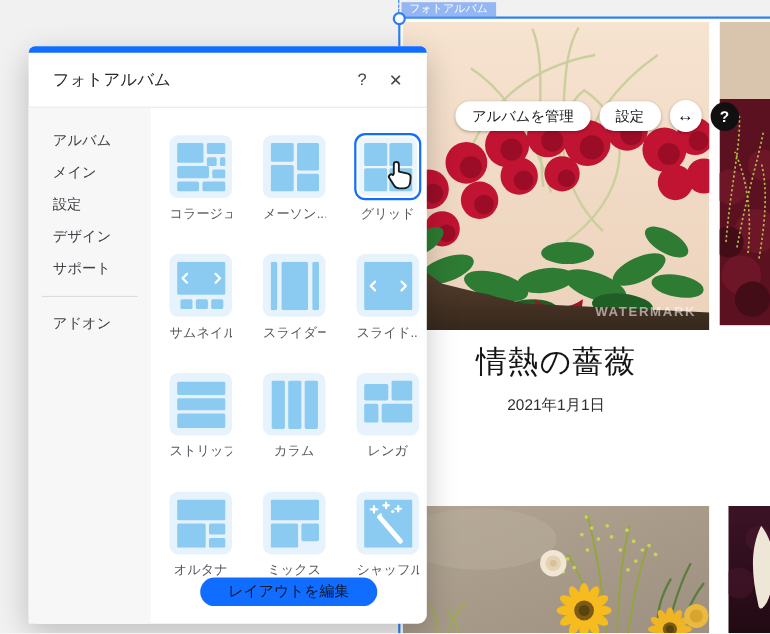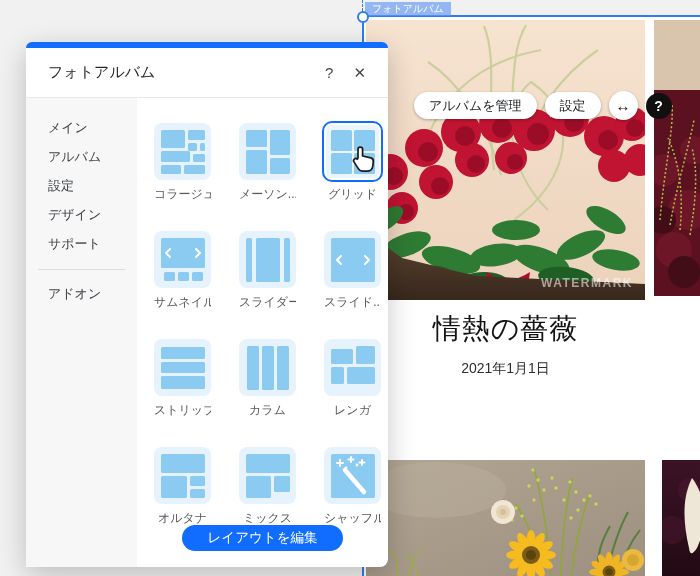--- a/index.html
+++ b/index.html
@@ -55,21 +55,21 @@
   .cell{width:57px;text-align:center;}
   .tile{position:relative;width:57px;height:57px;border-radius:8px;background:#e7f3fc;
         display:flex;align-items:center;justify-content:center;box-sizing:border-box;}
   .cell.selected .tile{border:2px solid #fff;box-shadow:0 0 0 2px #116DFF;background:#eaf5fd;}
   .tile svg{display:block;}
   .tile .shape{fill:#8bcbf1;}
   .tile .wht{stroke:#fff;stroke-width:2;fill:none;stroke-linecap:round;stroke-linejoin:round;}
   .tile-label{margin-top:6px;font-size:12px;color:#54585e;white-space:nowrap;overflow:hidden;}
   .cursor-overlay{position:absolute;left:24px;top:20px;z-index:2;}
   .edit-btn{position:absolute;left:156px;top:483px;width:161px;height:26px;border-radius:15px;
-            background:#116DFF;color:#ffffff;font-size:13.5px;display:flex;align-items:center;
+            background:#116DFF;color:#0f172a;font-size:13.5px;display:flex;align-items:center;
             justify-content:center;white-space:nowrap;}
 </style>
 </head>
 <body>
 
 <div class="stage">
 
   <div class="page">
 
     <div class="photo hero">
@@ -295,22 +295,22 @@
   <div class="panel">
     <div class="panel-topbar"></div>
     <div class="panel-header">
       <div class="panel-title">フォトアルバム</div>
       <div class="hbtn">?</div>
       <div class="hbtn">✕</div>
     </div>
     <div class="panel-body">
 
       <div class="sidebar">
+        <div class="side-item">アルバム</div>
         <div class="side-item">メイン</div>
-        <div class="side-item">アルバム</div>
         <div class="side-item">設定</div>
         <div class="side-item">デザイン</div>
         <div class="side-item">サポート</div>
         <div class="side-divider"></div>
         <div class="side-item">アドオン</div>
       </div>
 
       <div class="content">
         <div class="tiles">
 

